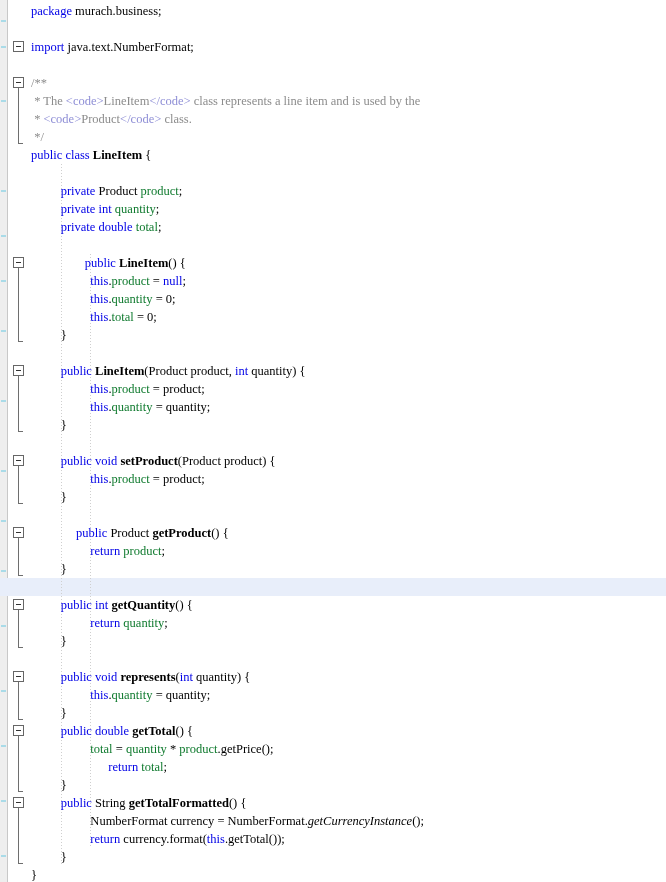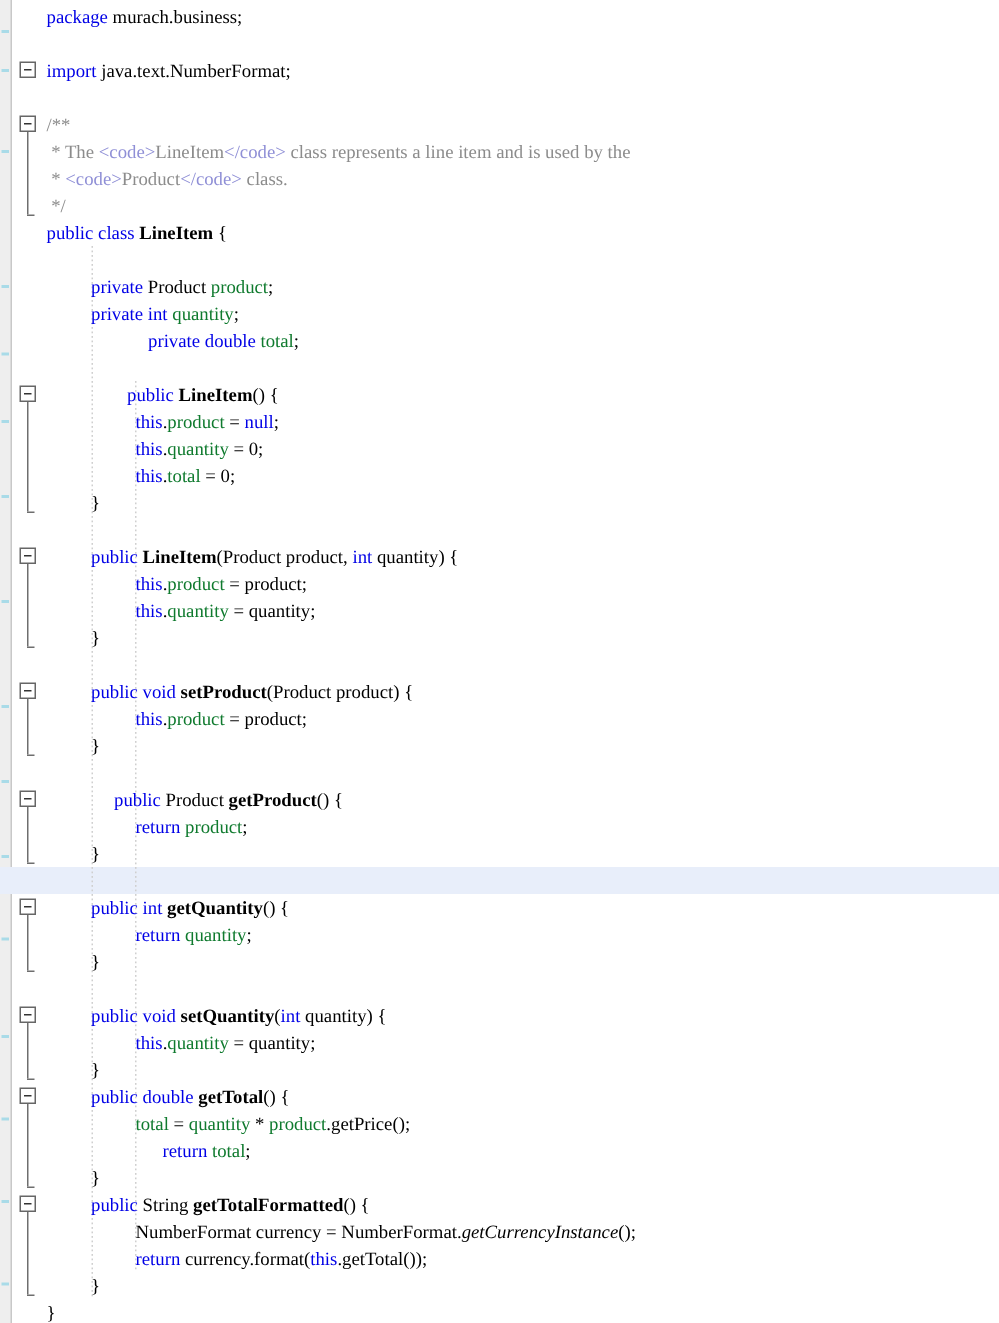--- a/index.html
+++ b/index.html
@@ -168,40 +168,40 @@
       <div class="indent-guide" style="left: 59.36px; top: 254px; height: 594px;"></div>
       <div class="code-line" style="top: 2px; left: 0px;"><span class="kw">package</span><span class="plain"> murach.business;</span></div>
       <div class="code-line" style="top: 38px; left: 0px;"><span class="kw">import</span><span class="plain"> java.text.NumberFormat;</span></div>
       <div class="code-line" style="top: 74px; left: 0px;"><span class="cmt">/**</span></div>
       <div class="code-line" style="top: 92px; left: 0px;"><span class="cmt"> * The </span><span class="cmttag">&lt;code&gt;</span><span class="cmt">LineItem</span><span class="cmttag">&lt;/code&gt;</span><span class="cmt"> class represents a line item and is used by the</span></div>
       <div class="code-line" style="top: 110px; left: 0px;"><span class="cmt"> * </span><span class="cmttag">&lt;code&gt;</span><span class="cmt">Product</span><span class="cmttag">&lt;/code&gt;</span><span class="cmt"> class.</span></div>
       <div class="code-line" style="top: 128px; left: 0px;"><span class="cmt"> */</span></div>
       <div class="code-line" style="top: 146px; left: 0px;"><span class="kw">public</span><span class="plain"> </span><span class="kw">class</span><span class="plain"> </span><span class="mth">LineItem</span><span class="plain"> {</span></div>
       <div class="code-line" style="top: 182px; left: 29.68px;"><span class="kw">private</span><span class="plain"> Product </span><span class="fld">product</span><span class="plain">;</span></div>
       <div class="code-line" style="top: 200px; left: 29.68px;"><span class="kw">private</span><span class="plain"> </span><span class="kw">int</span><span class="plain"> </span><span class="fld">quantity</span><span class="plain">;</span></div>
-      <div class="code-line" style="top: 218px; left: 29.68px; margin-left: 38px;"><span class="kw">private</span><span class="plain"> </span><span class="kw">double</span><span class="plain"> </span><span class="fld">total</span><span class="plain">;</span></div>
+      <div class="code-line" style="top: 218px; left: 29.68px;"><span class="kw">private</span><span class="plain"> </span><span class="kw">double</span><span class="plain"> </span><span class="fld">total</span><span class="plain">;</span></div>
       <div class="code-line" style="top: 254px; left: 29.68px; padding-left: 24px;"><span class="kw">public</span><span class="plain"> </span><span class="mth">LineItem</span><span class="plain">() {</span></div>
       <div class="code-line" style="top: 272px; left: 59.36px;"><span class="kw">this</span><span class="plain">.</span><span class="fld">product</span><span class="plain"> = </span><span class="kw">null</span><span class="plain">;</span></div>
       <div class="code-line" style="top: 290px; left: 59.36px;"><span class="kw">this</span><span class="plain">.</span><span class="fld">quantity</span><span class="plain"> = 0;</span></div>
       <div class="code-line" style="top: 308px; left: 59.36px;"><span class="kw">this</span><span class="plain">.</span><span class="fld">total</span><span class="plain"> = 0;</span></div>
       <div class="code-line" style="top: 326px; left: 29.68px;"><span class="plain">}</span></div>
       <div class="code-line" style="top: 362px; left: 29.68px;"><span class="kw">public</span><span class="plain"> </span><span class="mth">LineItem</span><span class="plain">(Product product, </span><span class="kw">int</span><span class="plain"> quantity) {</span></div>
       <div class="code-line" style="top: 380px; left: 59.36px;"><span class="kw">this</span><span class="plain">.</span><span class="fld">product</span><span class="plain"> = product;</span></div>
       <div class="code-line" style="top: 398px; left: 59.36px;"><span class="kw">this</span><span class="plain">.</span><span class="fld">quantity</span><span class="plain"> = quantity;</span></div>
       <div class="code-line" style="top: 416px; left: 29.68px;"><span class="plain">}</span></div>
       <div class="code-line" style="top: 452px; left: 29.68px;"><span class="kw">public</span><span class="plain"> </span><span class="kw">void</span><span class="plain"> </span><span class="mth">setProduct</span><span class="plain">(Product product) {</span></div>
       <div class="code-line" style="top: 470px; left: 59.36px;"><span class="kw">this</span><span class="plain">.</span><span class="fld">product</span><span class="plain"> = product;</span></div>
       <div class="code-line" style="top: 488px; left: 29.68px;"><span class="plain">}</span></div>
       <div class="code-line" style="top: 524px; left: 45px;"><span class="kw">public</span><span class="plain"> Product </span><span class="mth">getProduct</span><span class="plain">() {</span></div>
       <div class="code-line" style="top: 542px; left: 59.36px;"><span class="kw">return</span><span class="plain"> </span><span class="fld">product</span><span class="plain">;</span></div>
       <div class="code-line" style="top: 560px; left: 29.68px;"><span class="plain">}</span></div>
       <div class="code-line" style="top: 596px; left: 29.68px;"><span class="kw">public</span><span class="plain"> </span><span class="kw">int</span><span class="plain"> </span><span class="mth">getQuantity</span><span class="plain">() {</span></div>
       <div class="code-line" style="top: 614px; left: 59.36px;"><span class="kw">return</span><span class="plain"> </span><span class="fld">quantity</span><span class="plain">;</span></div>
       <div class="code-line" style="top: 632px; left: 29.68px;"><span class="plain">}</span></div>
-      <div class="code-line" style="top: 668px; left: 29.68px;"><span class="kw">public</span><span class="plain"> </span><span class="kw">void</span><span class="plain"> </span><span class="mth">setQuantity</span><span class="plain">(</span><span class="kw">int</span><span class="plain"> quantity) {</span></div>
+      <div class="code-line" style="top: 668px; left: 29.68px;"><span class="kw">public</span><span class="plain"> </span><span class="kw">void</span><span class="plain"> </span><span class="mth">represents</span><span class="plain">(</span><span class="kw">int</span><span class="plain"> quantity) {</span></div>
       <div class="code-line" style="top: 686px; left: 59.36px;"><span class="kw">this</span><span class="plain">.</span><span class="fld">quantity</span><span class="plain"> = quantity;</span></div>
       <div class="code-line" style="top: 704px; left: 29.68px;"><span class="plain">}</span></div>
       <div class="code-line" style="top: 722px; left: 29.68px;"><span class="kw">public</span><span class="plain"> </span><span class="kw">double</span><span class="plain"> </span><span class="mth">getTotal</span><span class="plain">() {</span></div>
       <div class="code-line" style="top: 740px; left: 59.36px;"><span class="fld">total</span><span class="plain"> = </span><span class="fld">quantity</span><span class="plain"> * </span><span class="fld">product</span><span class="plain">.getPrice();</span></div>
       <div class="code-line" style="top: 758px; left: 59.36px; margin-left: 18px;"><span class="kw">return</span><span class="plain"> </span><span class="fld">total</span><span class="plain">;</span></div>
       <div class="code-line" style="top: 776px; left: 29.68px;"><span class="plain">}</span></div>
       <div class="code-line" style="top: 794px; left: 29.68px;"><span class="kw">public</span><span class="plain"> String </span><span class="mth">getTotalFormatted</span><span class="plain">() {</span></div>
       <div class="code-line" style="top: 812px; left: 59.36px;"><span class="plain">NumberFormat currency = NumberFormat.</span><span class="stat">getCurrencyInstance</span><span class="plain">();</span></div>
       <div class="code-line" style="top: 830px; left: 59.36px;"><span class="kw">return</span><span class="plain"> currency.format(</span><span class="kw">this</span><span class="plain">.getTotal());</span></div>
       <div class="code-line" style="top: 848px; left: 29.68px;"><span class="plain">}</span></div>

